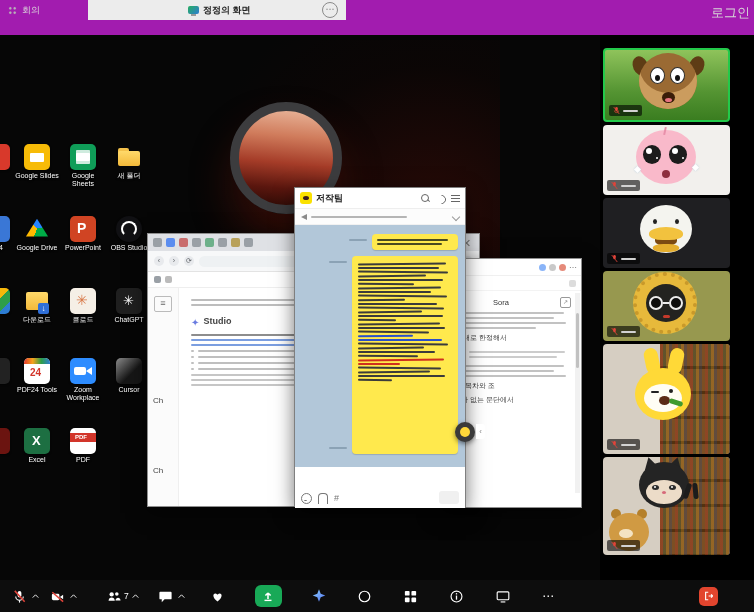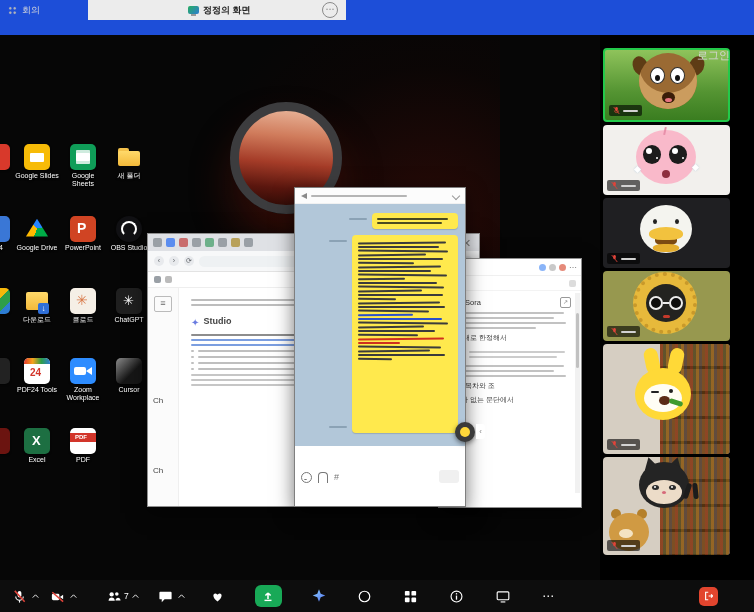--- a/index.html
+++ b/index.html
@@ -2,32 +2,32 @@
 <html><head>
 <meta charset="utf-8">
 <style>
   html,body{margin:0;padding:0;background:#000;}
   .app{position:relative;width:754px;height:612px;background:#000;overflow:hidden;
        font-family:"Liberation Sans",sans-serif;-webkit-font-smoothing:antialiased;}
   .abs{position:absolute;}
   button{background:none;border:0;padding:0;margin:0;cursor:pointer;font-family:inherit;}
 
   
-  .topbar{position:absolute;top:0;left:0;right:0;height:35px;background:#1d4ed8;z-index:40;}
+  .topbar{position:absolute;top:0;left:0;right:0;height:35px;background:#a21caf;z-index:40;}
   .tab-meeting{position:absolute;left:0;top:0;width:88px;height:20px;display:flex;align-items:center;gap:5px;padding-left:8px;box-sizing:border-box;}
   .grid4{width:9px;height:9px;background-image:radial-gradient(#b9b9b9 1.2px,transparent 1.3px);background-size:4.5px 4.5px;}
   .tab-meeting span{color:#dcdcdc;font-size:9px;}
   .tab-light{position:absolute;left:88px;top:0;width:258px;height:20px;background:#ececec;display:flex;align-items:center;}
   .screen-tab{display:flex;align-items:center;gap:4px;margin-left:100px;}
   .mon{width:11px;height:8px;border-radius:2px;background:linear-gradient(135deg,#27ae60,#2d7dd2);position:relative;}
   .mon::after{content:"";position:absolute;left:3px;bottom:-2px;width:5px;height:2px;background:#9a9a9a;}
   .screen-tab b{color:#222;font-size:9px;font-weight:bold;}
   .more-circle{margin-left:auto;margin-right:8px;width:14px;height:14px;border:1px solid #8a8a8a;border-radius:50%;
                color:#555;font-size:9px;line-height:12px;text-align:center;}
-  .login{position:absolute;right:24px;top:4px;color:#d6d6d6;font-size:11px;margin-top:44px;}
+  .login{position:absolute;right:4px;top:4px;color:#d6d6d6;font-size:13px;}
 
   
   .stage{position:absolute;top:20px;left:0;right:0;bottom:32px;background:#000;}
   .desktop{position:absolute;left:0;top:0;width:600px;height:560px;background:#060606;overflow:hidden;}
   .desktop::before{content:"";position:absolute;left:140px;top:20px;width:360px;height:330px;
       background:radial-gradient(circle at 290px 180px,rgba(70,14,8,.55) 0,rgba(25,5,3,.25) 45%,transparent 70%);}
   .porthole{position:absolute;left:230px;top:82px;width:112px;height:112px;border-radius:50%;
       border:9px solid #3c3c3e;box-sizing:border-box;
       background:linear-gradient(185deg,#e9b69b 0%,#d07c5c 28%,#a53c28 55%,#5a160e 80%,#2c0b06 100%);
       box-shadow:0 26px 40px rgba(120,25,12,.35);}
@@ -102,21 +102,21 @@
 
   
   .win-b{left:438px;top:238px;width:144px;height:250px;z-index:6;}
   .wb-title{height:16px;display:flex;align-items:center;gap:3px;padding:0 4px;border-bottom:1px solid #f0f0f0;}
   .pdot{width:7px;height:7px;border-radius:50%;}
   .wb-tool{height:14px;display:flex;align-items:center;gap:3px;padding:0 5px;border-bottom:1px solid #f3f3f3;}
   .wb-main{padding:4px 10px 0 8px;position:relative;height:200px;overflow:hidden;}
   .yt-pill{width:14px;height:9px;background:#e62117;border-radius:3px;position:relative;flex:0 0 auto;}
   .yt-pill::after{content:"";position:absolute;left:5px;top:2.5px;border-top:2px solid transparent;border-bottom:2px solid transparent;border-left:4px solid #fff;}
   .sora-row{display:flex;align-items:center;gap:4px;margin:2px 0 4px 0;}
-  .sora-txt{font-size:7.5px;color:#333;}
+  .sora-txt{font-size:7.5px;color:#333;padding-left:28px;}
   .ext-box{margin-left:auto;width:9px;height:9px;border:1px solid #999;border-radius:2px;color:#777;font-size:6px;line-height:8px;text-align:center;}
   .frag{font-size:7px;color:#3c3c3c;margin:4px 0;white-space:nowrap;}
   .listbox{width:16px;height:13px;border:1px solid #aaa;border-radius:2px;color:#888;font-size:8px;line-height:12px;text-align:center;display:inline-block;}
   .wb-scroll{position:absolute;right:1px;top:34px;width:5px;height:200px;background:#f1f1f1;}
   .wb-scroll::after{content:"";position:absolute;left:1px;top:20px;width:3px;height:55px;background:#c1c1c1;border-radius:2px;}
 
   
   .win-k{left:294px;top:167px;width:172px;height:320px;z-index:7;border-color:#7f7f7f;}
   .wk-title{height:20px;display:flex;align-items:center;gap:4px;padding:0 5px;border-bottom:1px solid #eee;}
   .kko{width:12px;height:12px;border-radius:3px;background:#fae100;position:relative;flex:0 0 auto;}
@@ -435,20 +435,29 @@
               <div class="tl" style="height: 2px; margin: 3px 0px; border-radius: 1px; background: rgb(194, 194, 194); width: 86%;"></div>
               <div class="tl" style="height: 2px; margin: 3px 0px; border-radius: 1px; background: rgb(194, 194, 194); width: 96%;"></div>
             </div>
           <div class="frag">잡고, 목차와 조</div>
           <div class="frag">문제가 없는 문단에서</div>
         </div>
         <div class="wb-scroll"></div>
       </div>
 
       <div class="win win-k">
+        <div class="wk-title">
+          <span class="kko"></span>
+          <b>저작팀</b>
+          <span style="margin-left:auto;display:flex;gap:6px;align-items:center">
+            <i class="kic kic-search"></i>
+            <i class="kic kic-call"></i>
+            <i class="kic kic-menu"></i>
+          </span>
+        </div>
         <div class="wk-notice">
           <span class="horn"></span>
           <span class="tl" style="width:96px;height:2px;background:#b5b5b5;border-radius:1px"></span>
           <span class="chev-d"></span>
         </div>
         <div class="wk-chat">
           <span class="meta" style="right:98px;top:14px"></span>
           <div class="bub bub-s">
               <div class="tl" style="height: 2px; margin: 2px 0px; border-radius: 1px; background: rgb(74, 74, 32); width: 94%;"></div>
               <div class="tl" style="height: 2px; margin: 2px 0px; border-radius: 1px; background: rgb(74, 74, 32); width: 86%;"></div>

